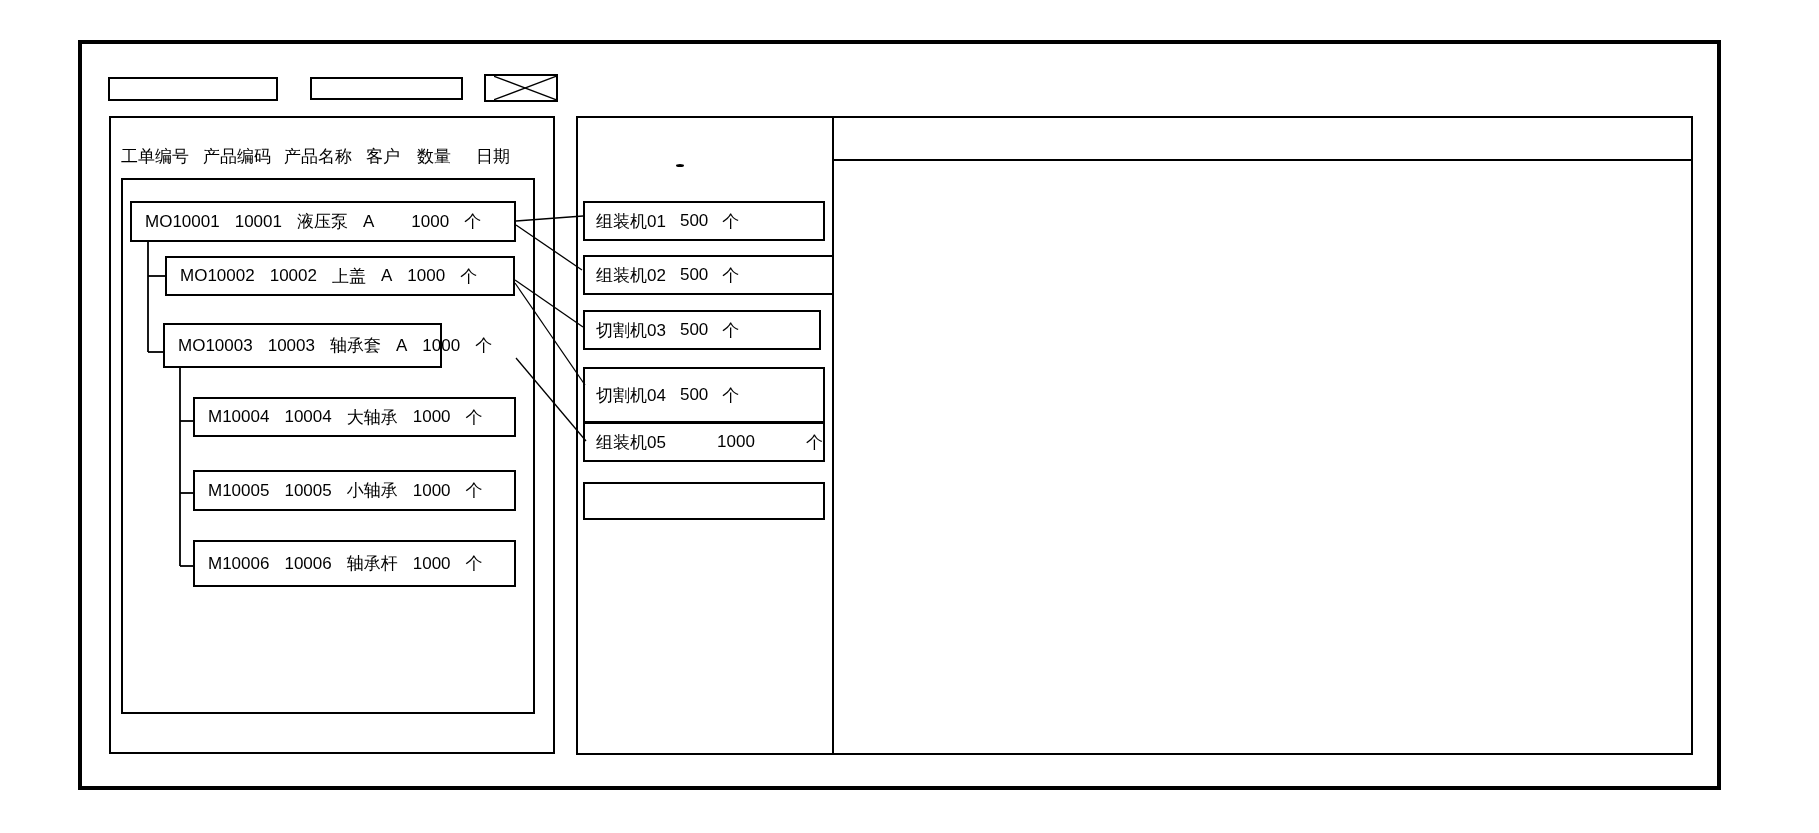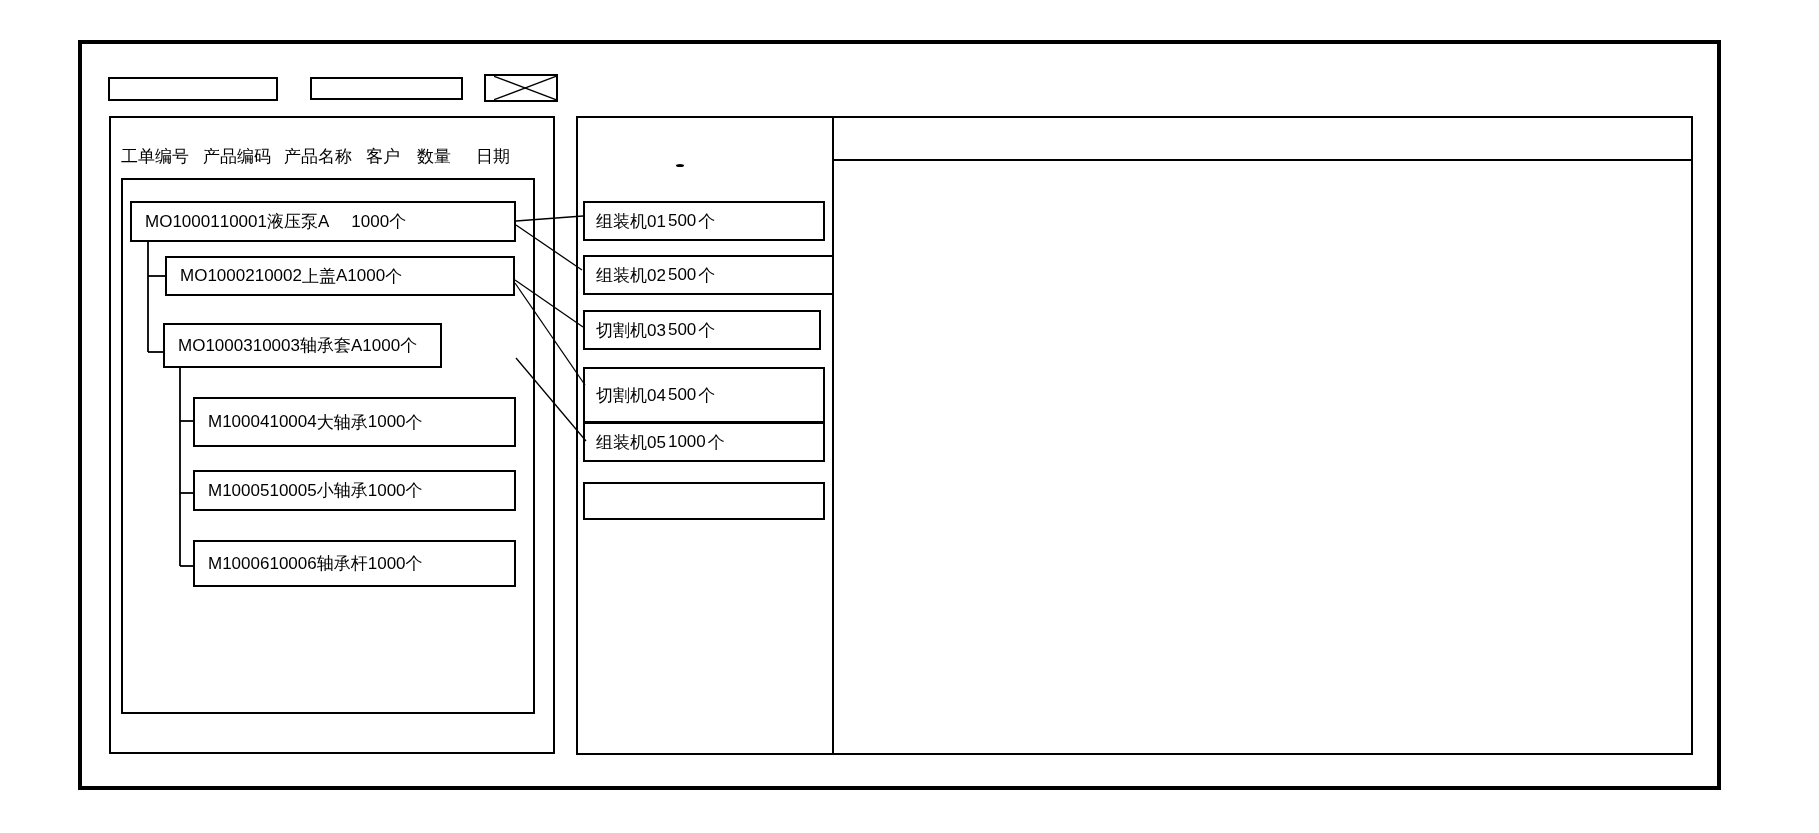--- a/index.html
+++ b/index.html
@@ -15,24 +15,24 @@
   .tb-field { border:2px solid #000; background:#fff; }
   .close-box { border:2px solid #000; background:#fff; }
   .close-box svg { display:block; width:100%; height:100%; }
 
   
   .panel { border:2px solid #000; background:#fff; }
 
   .col-headers span { position:absolute; top:0; font-size:17px; white-space:nowrap; }
 
   .order-row, .machine-row {
-    display:flex; align-items:center; 
+    display:flex; align-items:center; gap:15px;
     font-size:17px; padding-left:13px; white-space:nowrap;
   }
-  .machine-row { gap:2px; padding-left:11px; }
+  .machine-row { gap:14px; padding-left:11px; }
   .order-row .f-qty-wide { margin-left:22px; }
 
   .divider { border-top:2px solid #000; }
   .dot { background:#000; border-radius:50%; }
 
   svg.overlay { position:absolute; left:0; top:0; pointer-events:none; }
 </style>
 </head>
 <body>
 
@@ -80,21 +80,21 @@
 
 <div class="abs box order-row" style="left:163px; top:323px; width:279px; height:45px;">
   <span>MO10003</span>
   <span>10003</span>
   <span>轴承套</span>
   <span>A</span>
   <span>1000</span>
   <span>个</span>
 </div>
 
-<div class="abs box order-row" style="left:193px; top:397px; width:323px; height:50px;">
+<div class="abs box order-row" style="left:193px; top:397px; width:323px; height:40px;">
   <span>M10004</span>
   <span>10004</span>
   <span>大轴承</span>
   <span>1000</span>
   <span>个</span>
 </div>
 
 <div class="abs box order-row" style="left:193px; top:470px; width:323px; height:41px;">
   <span>M10005</span>
   <span>10005</span>
@@ -127,21 +127,21 @@
 <div class="abs box machine-row" style="left:583px; top:310px; width:238px; height:40px;">
   <span>切割机03</span>
   <span>500</span>
   <span>个</span>
 </div>
 <div class="abs box machine-row" style="left:583px; top:367px; width:242px; height:56px;">
   <span>切割机04</span>
   <span>500</span>
   <span>个</span>
 </div>
-<div class="abs box machine-row" style="left:583px; top:422px; width:242px; height:40px;">
+<div class="abs box machine-row" style="left:583px; top:422px; width:242px; height:40px;justify-content:space-between;">
   <span>组装机05</span>
   <span>1000</span>
   <span>个</span>
 </div>
 <div class="abs box machine-row" style="left:583px; top:482px; width:242px; height:38px;">
   <span></span>
   <span></span>
   <span></span>
 </div>
 

